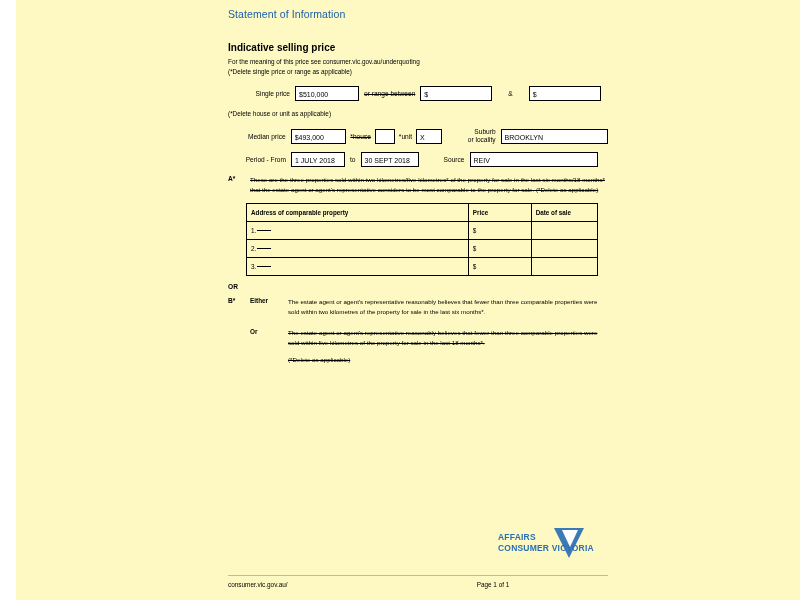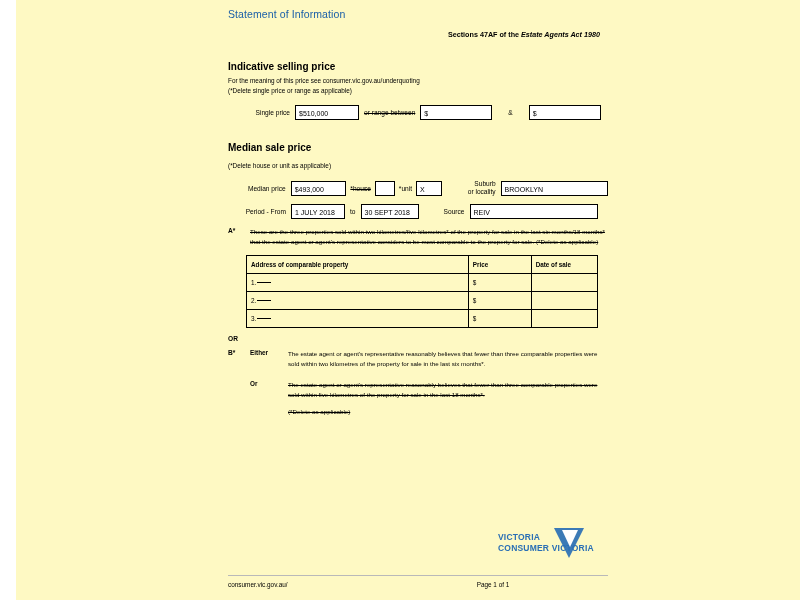--- a/index.html
+++ b/index.html
@@ -263,38 +263,34 @@
 </head>
 <body>
 
 <div class="page">
 
   <div class="doc">
 
     <div class="sub-title">Statement of Information</div>
 
 
-    <div class="sections-line">
-      <span>Sections 47AF of the </span><em>Estate Agents Act 1980</em>
-    </div>
 
     <div class="block-head">Indicative selling price</div>
     <div class="small">For the meaning of this price see consumer.vic.gov.au/underquoting</div>
     <div class="small" style="margin-top:1px;">(*Delete single price or range as applicable)</div>
 
     <div class="row isp-row">
       <div class="lbl right isp-label">Single price</div>
       <div class="fld isp-single">$510,000</div>
       <div class="lbl sep isp-or strike">or range between</div>
       <div class="fld isp-range1">$</div>
       <div class="lbl isp-amp">&amp;</div>
       <div class="fld isp-range2">$</div>
     </div>
 
-    <div class="block-head">Median sale price</div>
     <div class="small" style="margin-top:8px;">(*Delete house or unit as applicable)</div>
 
     <div class="row msp-row">
       <div class="lbl right msp-label">Median price</div>
       <div class="fld msp-price">$493,000</div>
       <div class="lbl msp-house strike">*house</div>
       <div class="fld msp-box"></div>
       <div class="lbl msp-unit">*unit</div>
       <div class="fld msp-box2">X</div>
       <div class="lbl msp-suburb-lbl">
@@ -359,21 +355,21 @@
       <div class="b-sub">Or</div>
       <div class="b-txt strike">The estate agent or agent's representative reasonably believes that fewer than three comparable properties were sold within five kilometres of the property for sale in the last 18 months*.</div>
     </div>
 
     <div class="delete-note strike">(*Delete as applicable)</div>
 
   </div>
 
   <div class="logo">
     <div class="ltxt">
-      <span>VICTORIA</span><br>
+      <span>AFFAIRS</span><br>
       <span>CONSUMER VICTORIA</span>
     </div>
     <div class="tri"></div>
     <div class="tri2"></div>
   </div>
 
   <div class="footer">
     <div class="url">consumer.vic.gov.au/</div>
     <div class="pg">Page 1 of 1</div>
   </div>

